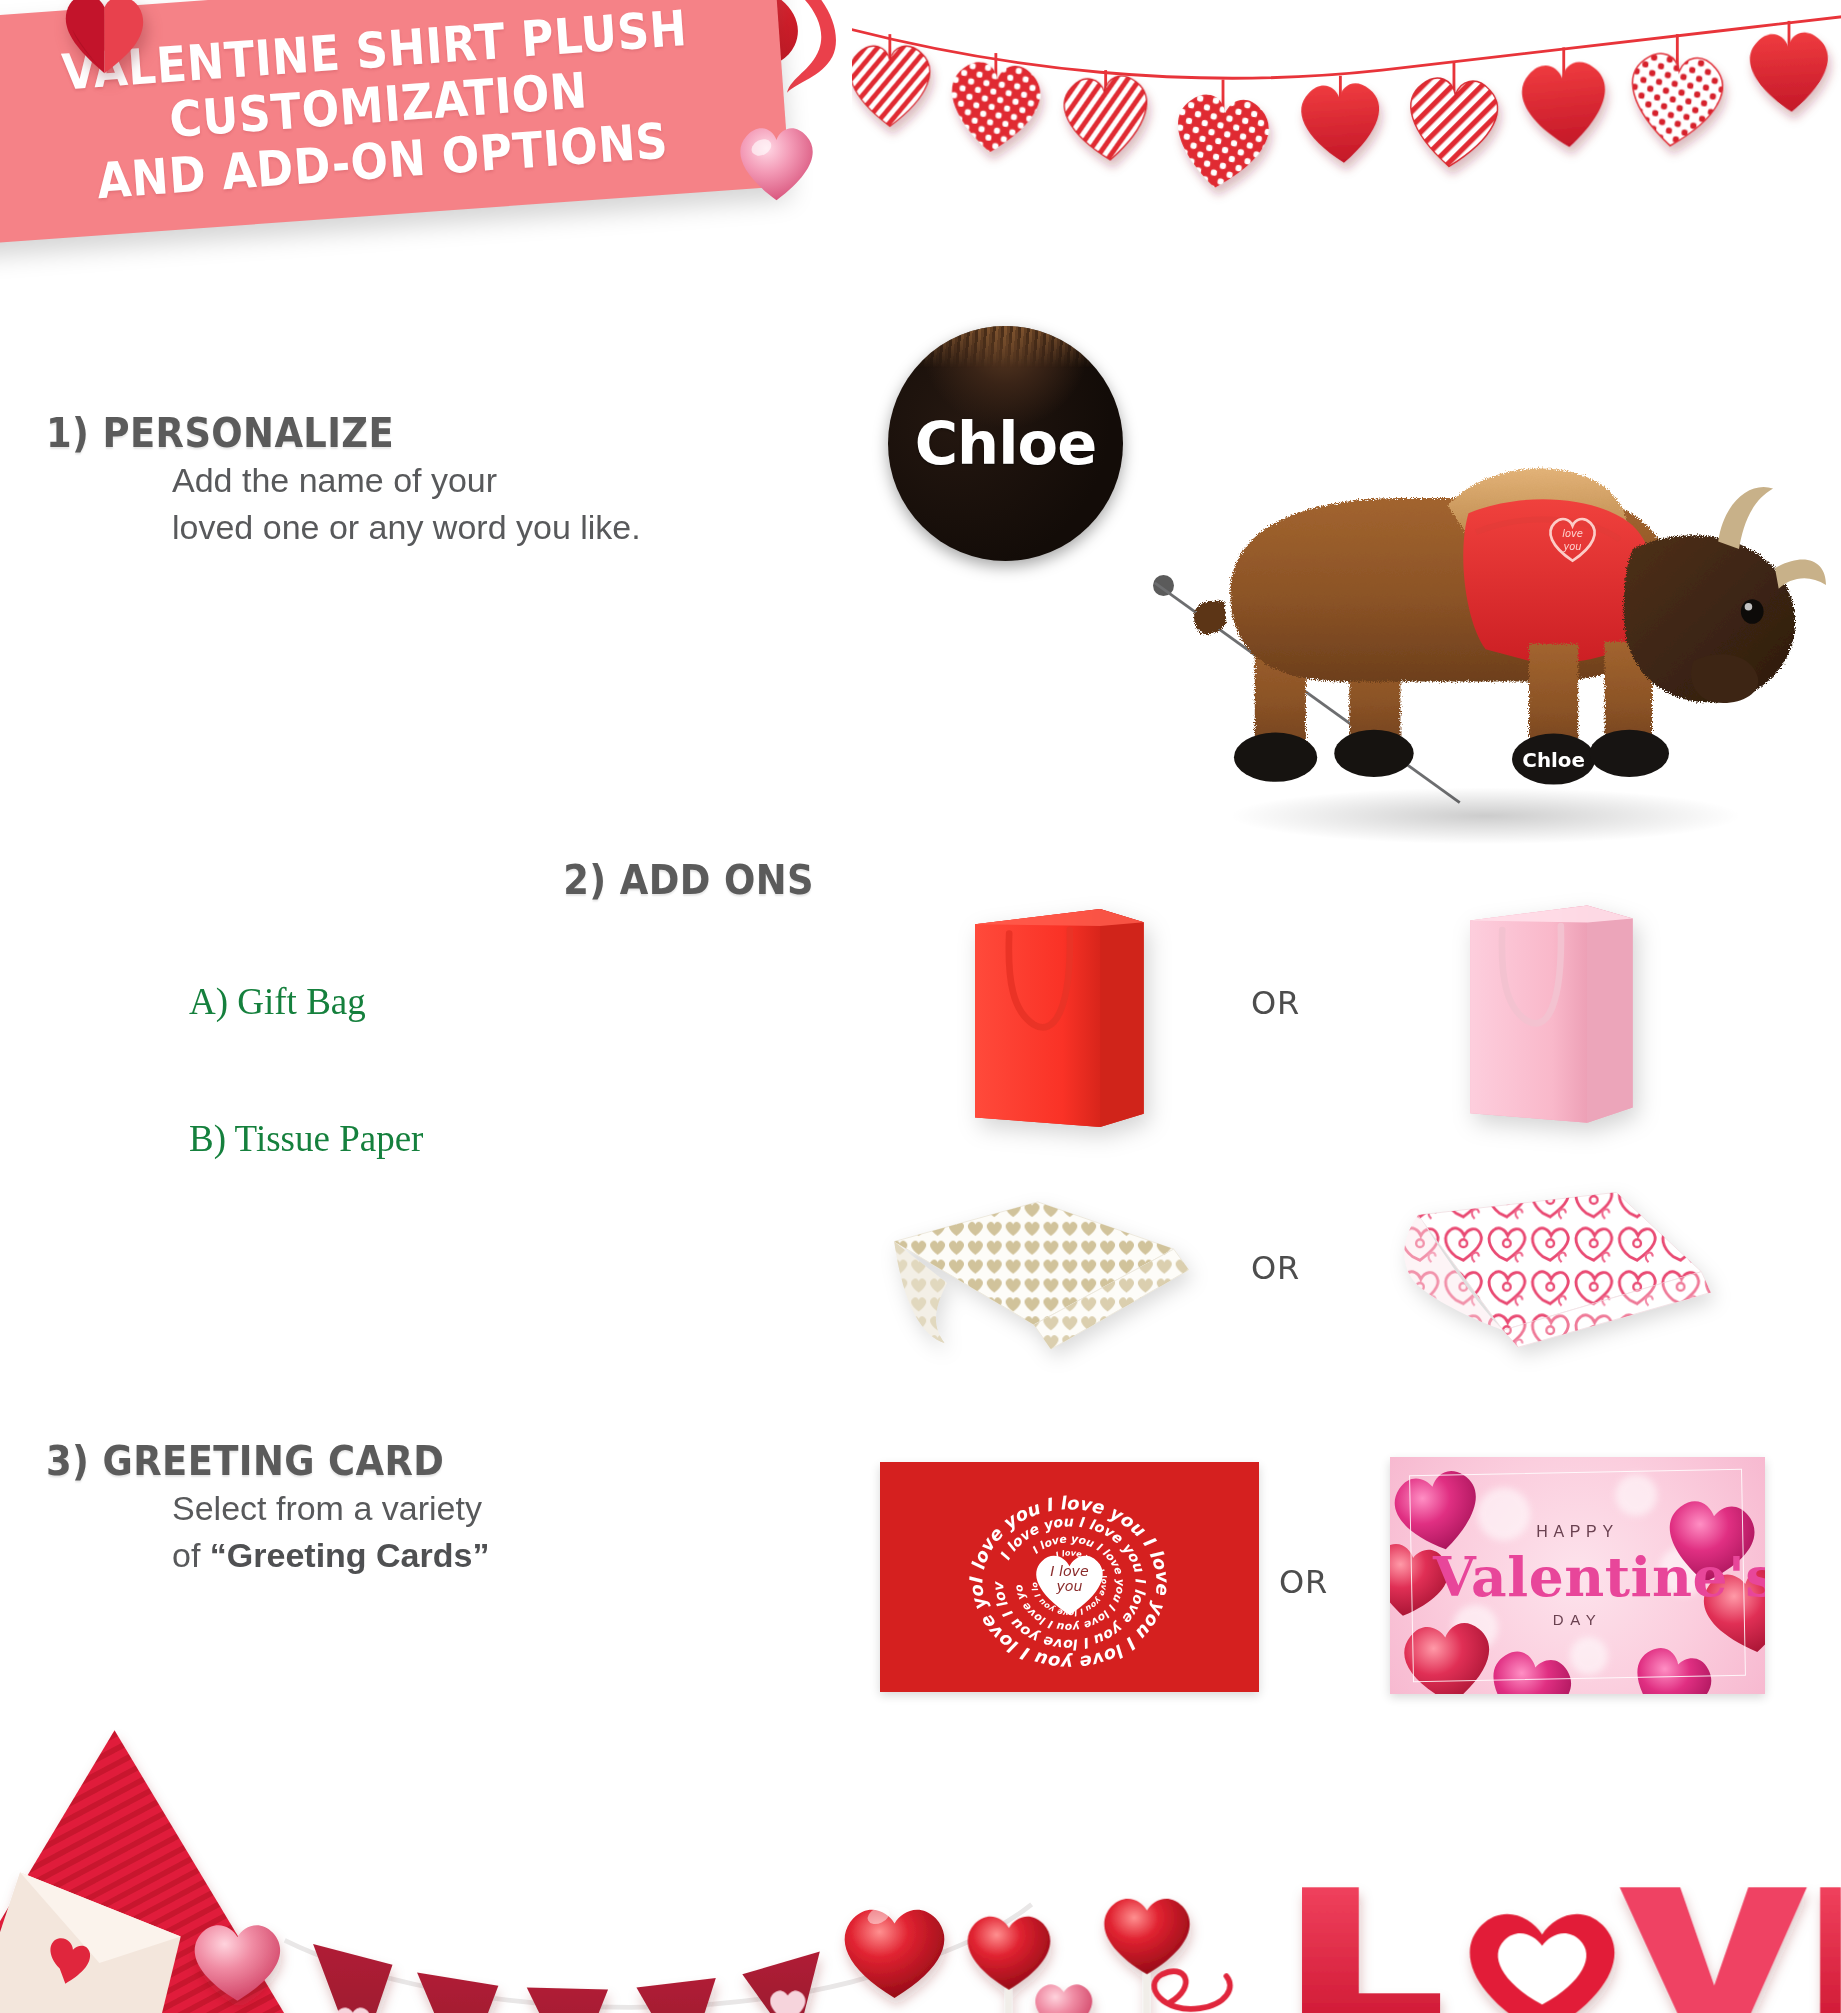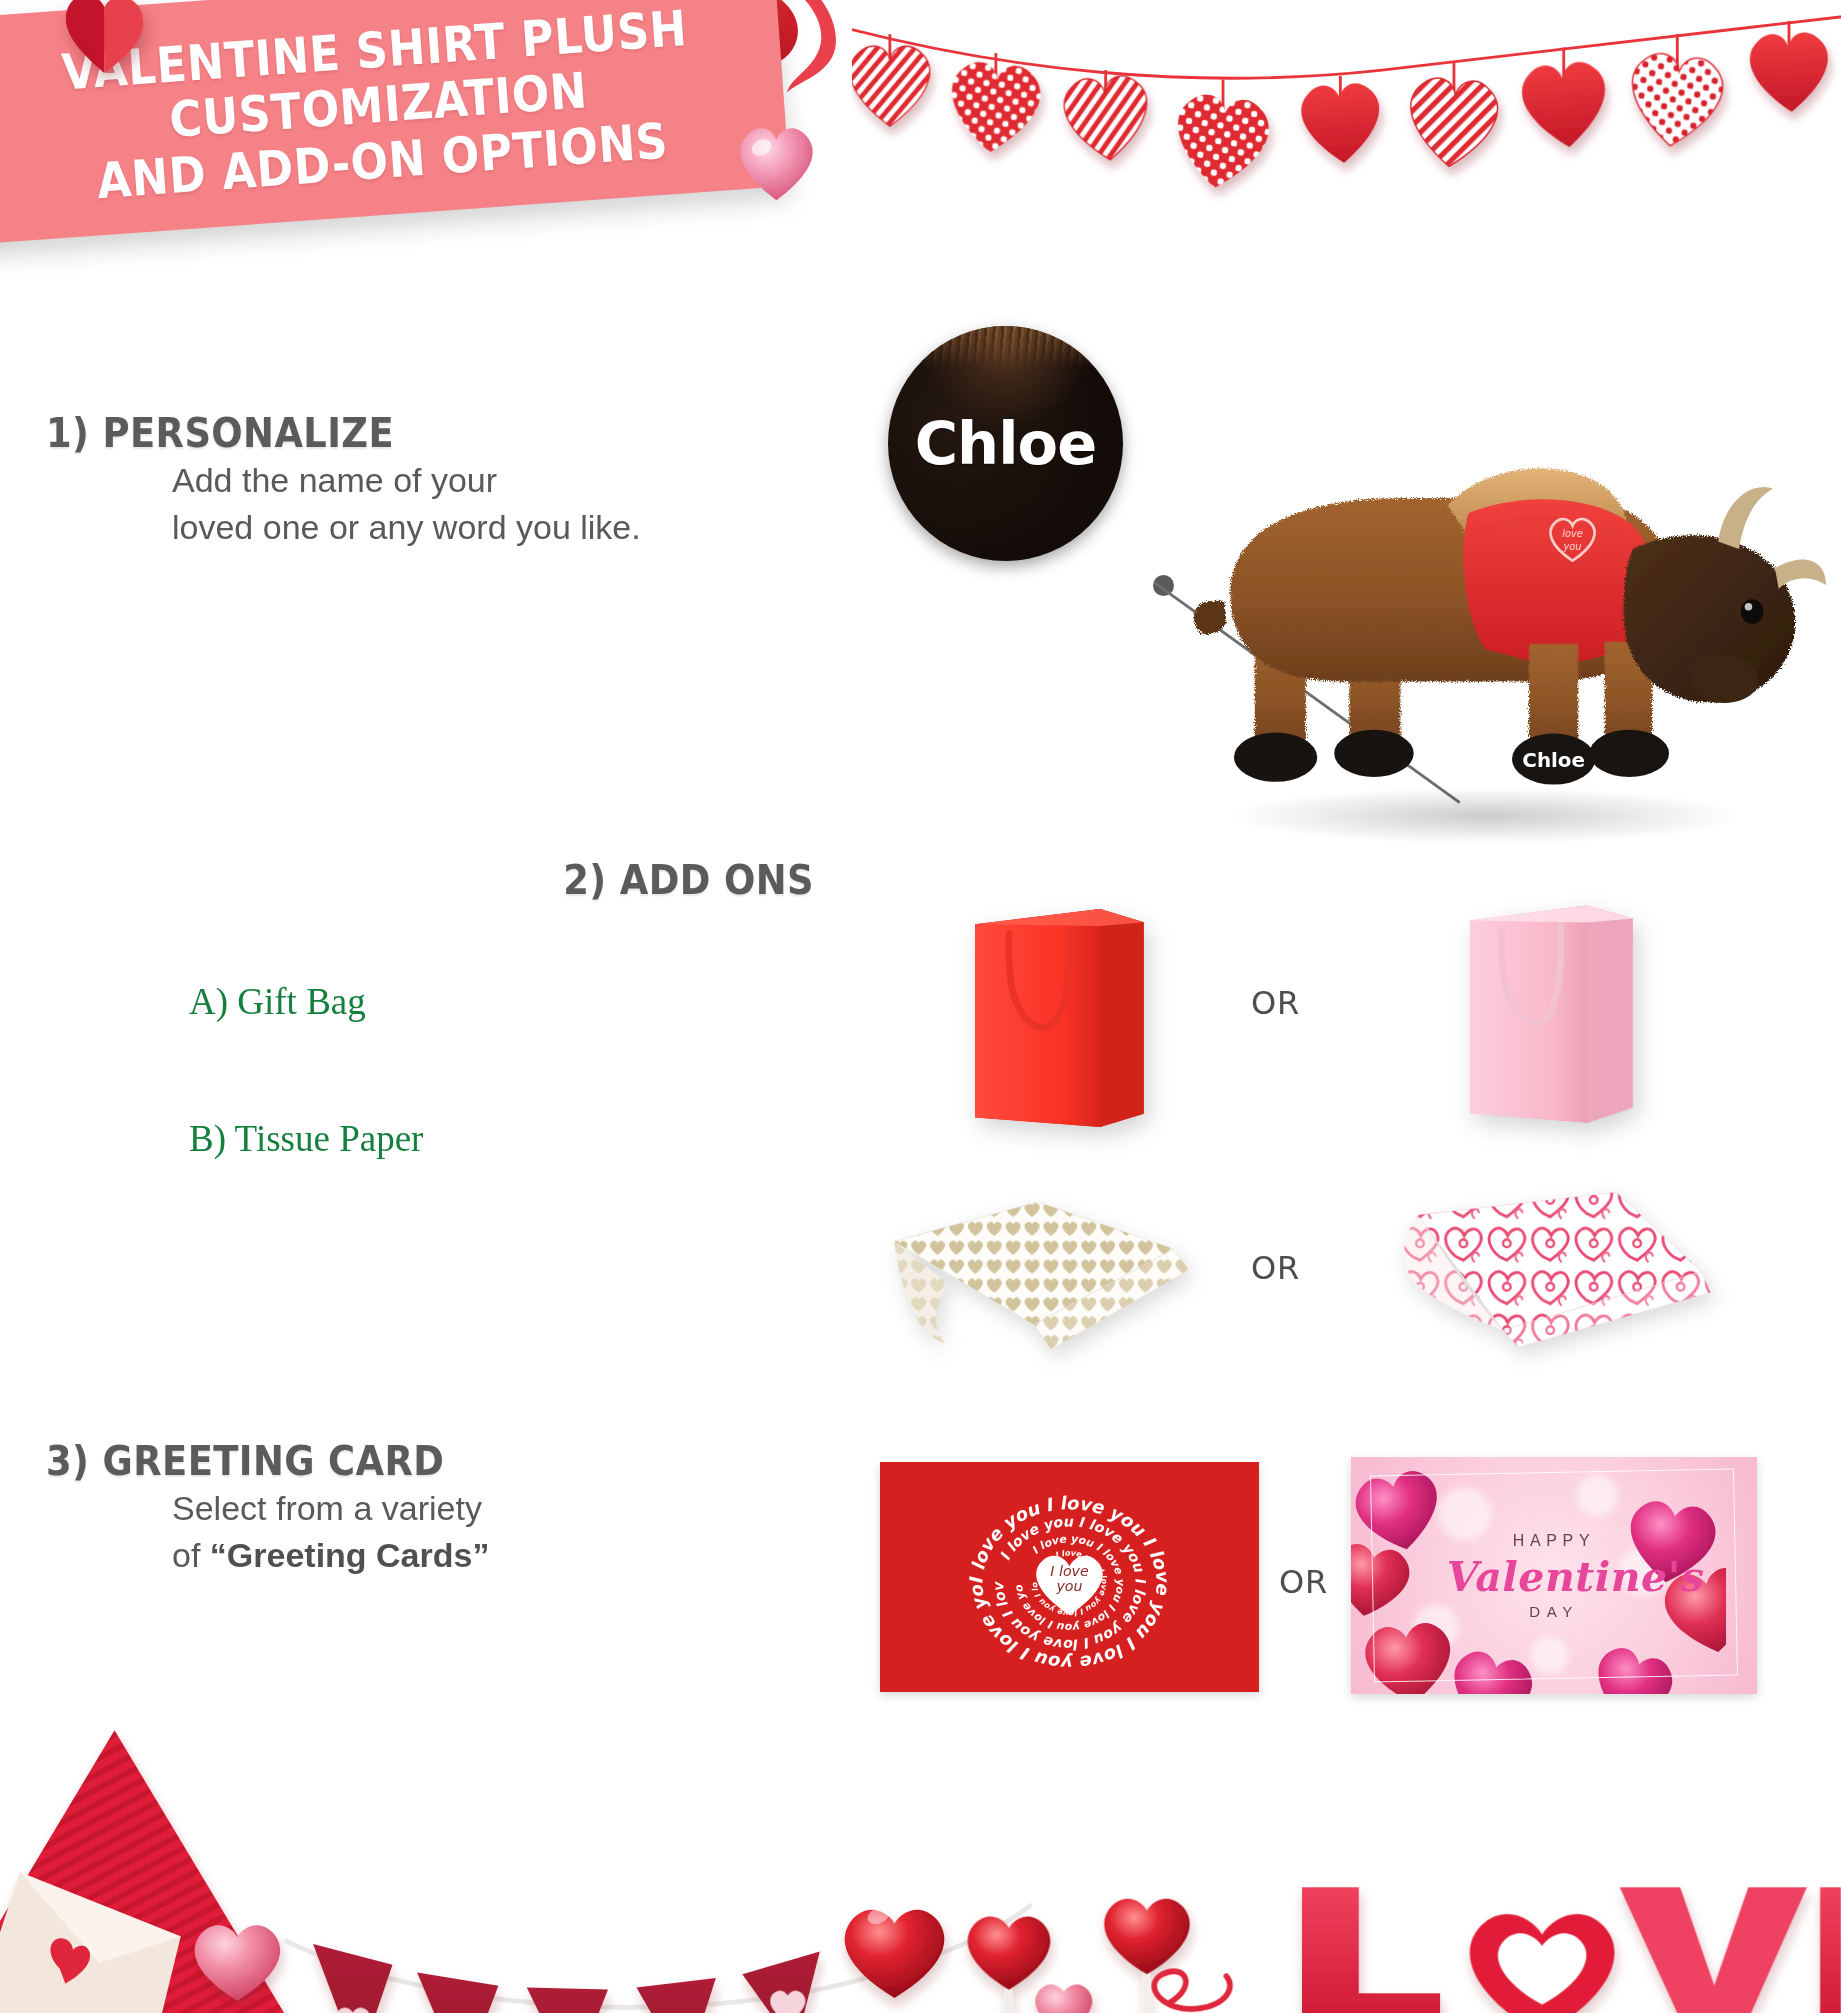--- a/index.html
+++ b/index.html
@@ -116,33 +116,33 @@
   .tissue{position:absolute;filter:drop-shadow(4.7px 8.5px 9.5px rgba(0,0,0,.14));}
 
   
   .card1{
     position:absolute;left:880px;top:1462px;width:379px;height:230px;
     background:#d5201f;overflow:hidden;
     box-shadow:0 3.8px 9.5px rgba(0,0,0,.16);
   }
   .card1 .spiral{position:absolute;left:0;top:0;width:100%;height:100%;}
   .card2{
-    position:absolute;left:1351px;top:1457px;width:406px;height:237px;
+    position:absolute;left:1390px;top:1457px;width:375px;height:237px;
     overflow:hidden;box-shadow:0 3.8px 9.5px rgba(0,0,0,.16);
     background:
       radial-gradient(circle at 50% 50%, #fde3ec 0%, #fbcede 55%, #f7b9d0 100%);
   }
   .card2 .txt{
     position:absolute;left:0;right:0;top:50%;transform:translateY(-50%);
     text-align:center;z-index:5;
   }
   .card2 .happy{font-family:"Liberation Sans",sans-serif;font-size:16px;letter-spacing:5.7px;color:#6a4150;}
   .card2 .val{
-    font-family:"DejaVu Serif",serif;font-style:italic;font-weight:bold;
-    font-size:41px;color:#e8469a;margin:3.8px 0 1.9px 0;letter-spacing:0.5px;padding-left:43px;
+    font-family:"DejaVu Serif",serif;font-weight:bold;
+    font-size:55px;color:#e8469a;margin:3.8px 0 1.9px 0;letter-spacing:0.5px;padding-left:43px;
   }
   .card2 .day{font-family:"Liberation Sans",sans-serif;font-size:15px;letter-spacing:6.6px;color:#6a4150;}
   .card2 .frame{position:absolute;left:21px;top:15px;right:21px;bottom:15px;border:1.9px solid rgba(255,255,255,.85);transform:rotate(-1.1deg);}
 
   
   .footer{position:absolute;left:0;bottom:0;width:1842px;height:312px;overflow:hidden;}
 </style>
 </head>
 <body>
 

